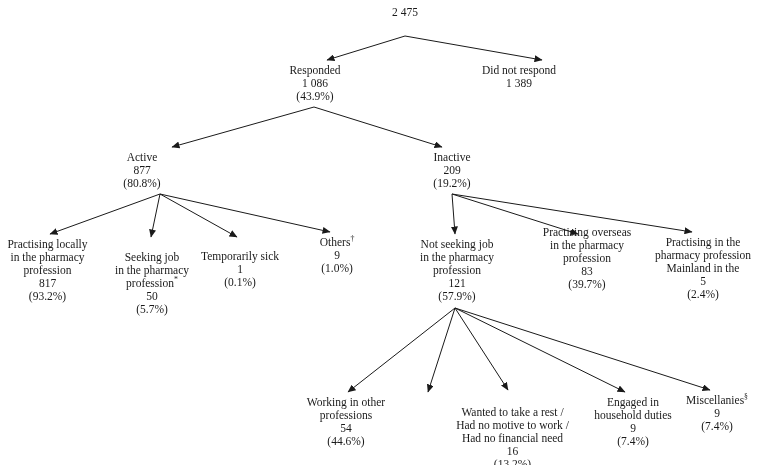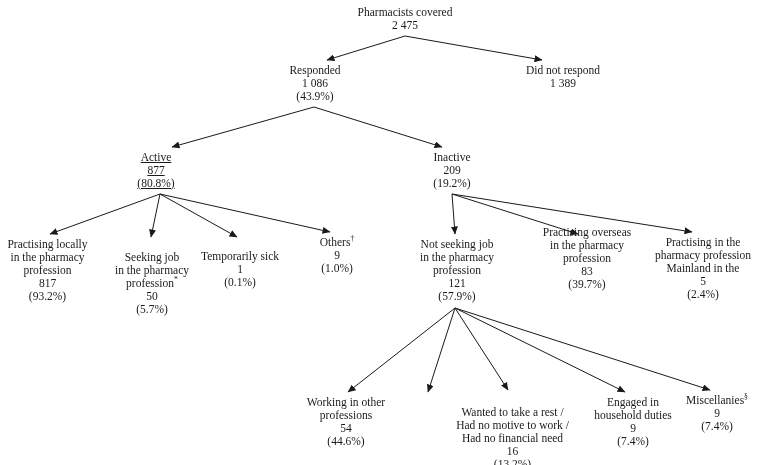--- a/index.html
+++ b/index.html
@@ -15,22 +15,22 @@
   .arrows{position:absolute;left:0;top:0;width:768px;height:465px;}
   .node{
     position:absolute;
     text-align:center;
     line-height:13px;
   }
   .node sup{font-size:0.68em;line-height:0;}
   
   #n-root{left:330px;top:6px;width:150px;}
   #n-responded{left:260px;top:64px;width:110px;}
-  #n-didnot{left:503px;top:64px;width:120px;}
-  #n-active{left:111px;top:151px;width:90px;text-decoration:underline;}
+  #n-didnot{left:459px;top:64px;width:120px;}
+  #n-active{left:97px;top:151px;width:90px;}
   #n-inactive{left:407px;top:151px;width:90px;}
   #n-loc{left:0px;top:238px;width:95px;}
   #n-seek{left:104px;top:251px;width:96px;}
   #n-sick{left:190px;top:250px;width:100px;}
   #n-others{left:297px;top:236px;width:80px;}
   #n-notseek{left:407px;top:238px;width:100px;}
   #n-overseas{left:529px;top:226px;width:116px;}
   #n-mainland{left:640px;top:236px;width:126px;}
   #n-workother{left:293px;top:396px;width:106px;}
   #n-retired{left:393px;top:396px;width:70px;}
@@ -63,21 +63,20 @@
       <line x1="452" y1="194" x2="692" y2="232" marker-end="url(#ah)"></line>
       <line x1="455" y1="308" x2="348" y2="392" marker-end="url(#ah)"></line>
       <line x1="455" y1="308" x2="428" y2="392" marker-end="url(#ah)"></line>
       <line x1="455" y1="308" x2="508" y2="390" marker-end="url(#ah)"></line>
       <line x1="455" y1="308" x2="625" y2="392" marker-end="url(#ah)"></line>
       <line x1="455" y1="308" x2="710" y2="390" marker-end="url(#ah)"></line>
     </g>
   </svg>
 
   <div class="node" id="n-root">
-      <div>Pharmacists covered</div>
       <div>2 475</div>
     </div>
   <div class="node" id="n-responded">
       <div>Responded</div>
       <div>1 086</div>
       <div>(43.9%)</div>
     </div>
   <div class="node" id="n-didnot">
       <div>Did not respond</div>
       <div>1 389</div>

